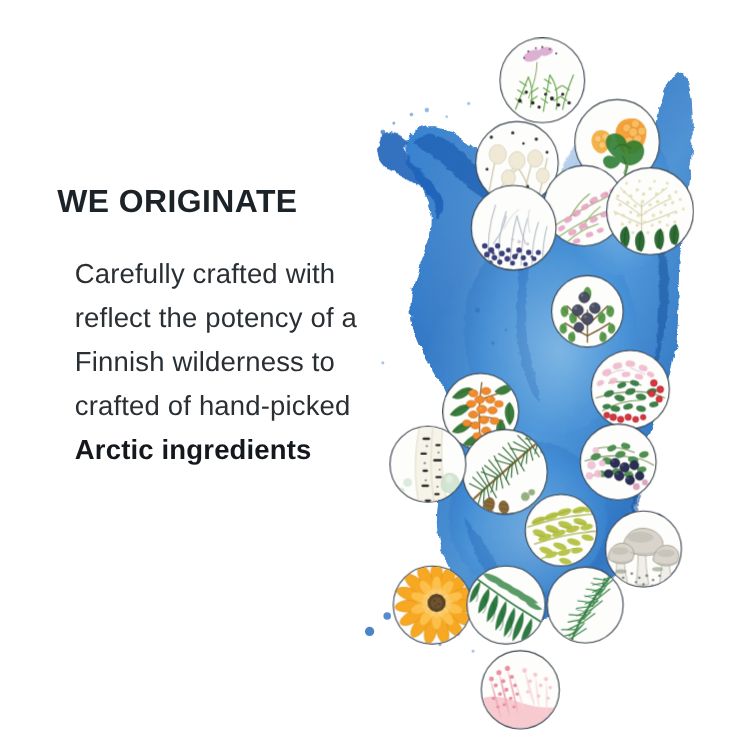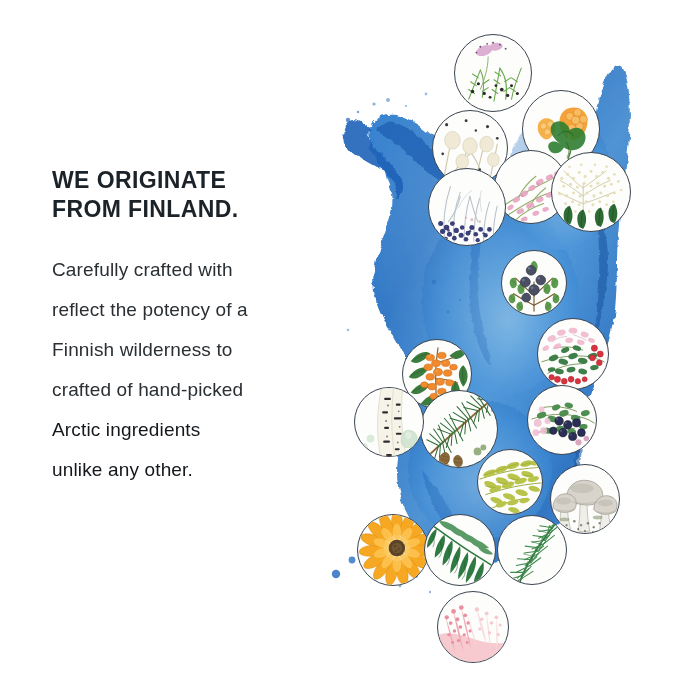--- a/index.html
+++ b/index.html
@@ -20,38 +20,38 @@
   
   #text-block {
     position: absolute;
     left: 52px;
     top: 166px;
     width: 300px;
   }
   #headline {
     font-family: "Liberation Sans", sans-serif;
     font-weight: bold;
-    font-size: 23px;
+    font-size: 29px;
     line-height: 1.27;
     letter-spacing: 0.4px;
     color: #1b2228;
     margin: 0 0 26px 0;
   }
   #headline .hl-line { display: block; white-space: nowrap; }
 
   #body-copy {
     font-family: "Liberation Sans", sans-serif;
-    font-size: 19px;
+    font-size: 25px;
     line-height: 40px;
     letter-spacing: 0.15px;
     color: #2a2f34;
-    margin: 0;
+    margin: 16px;
   }
   #body-copy .bl { display: block; white-space: nowrap; }
-  #body-copy .bold { font-weight: normal; color: #14181c; }
+  #body-copy .bold { font-weight: bold; color: #14181c; }
 
   
   #illustration {
     position: absolute;
     left: 330px;
     top: 0px;
     width: 349px;
     height: 679px;
   }
   #illustration svg { display: block; width: 100%; height: 100%; }
@@ -69,30 +69,28 @@
 </style>
 </head>
 <body>
 
 <div id="page">
 
   <div id="text-block">
 
     <h1 id="headline">
       <span class="hl-line">WE ORIGINATE</span>
-      <span class="hl-line">FROM FINLAND.</span>
     </h1>
 
     <p id="body-copy">
       <span class="bl">Carefully crafted with</span>
       <span class="bl">reflect the potency of a</span>
       <span class="bl">Finnish wilderness to</span>
       <span class="bl">crafted of hand-picked</span>
       <span class="bl bold">Arctic ingredients</span>
-      <span class="bl bold">unlike any other.</span>
     </p>
 
   </div>
 
   <div id="illustration">
 
     <svg viewBox="0 0 349 679" xmlns="http://www.w3.org/2000/svg">
       <defs>
         <linearGradient id="blueGrad" x1="0" y1="0" x2="1" y2="1">
           <stop offset="0%" stop-color="#2f7fd0"></stop>

